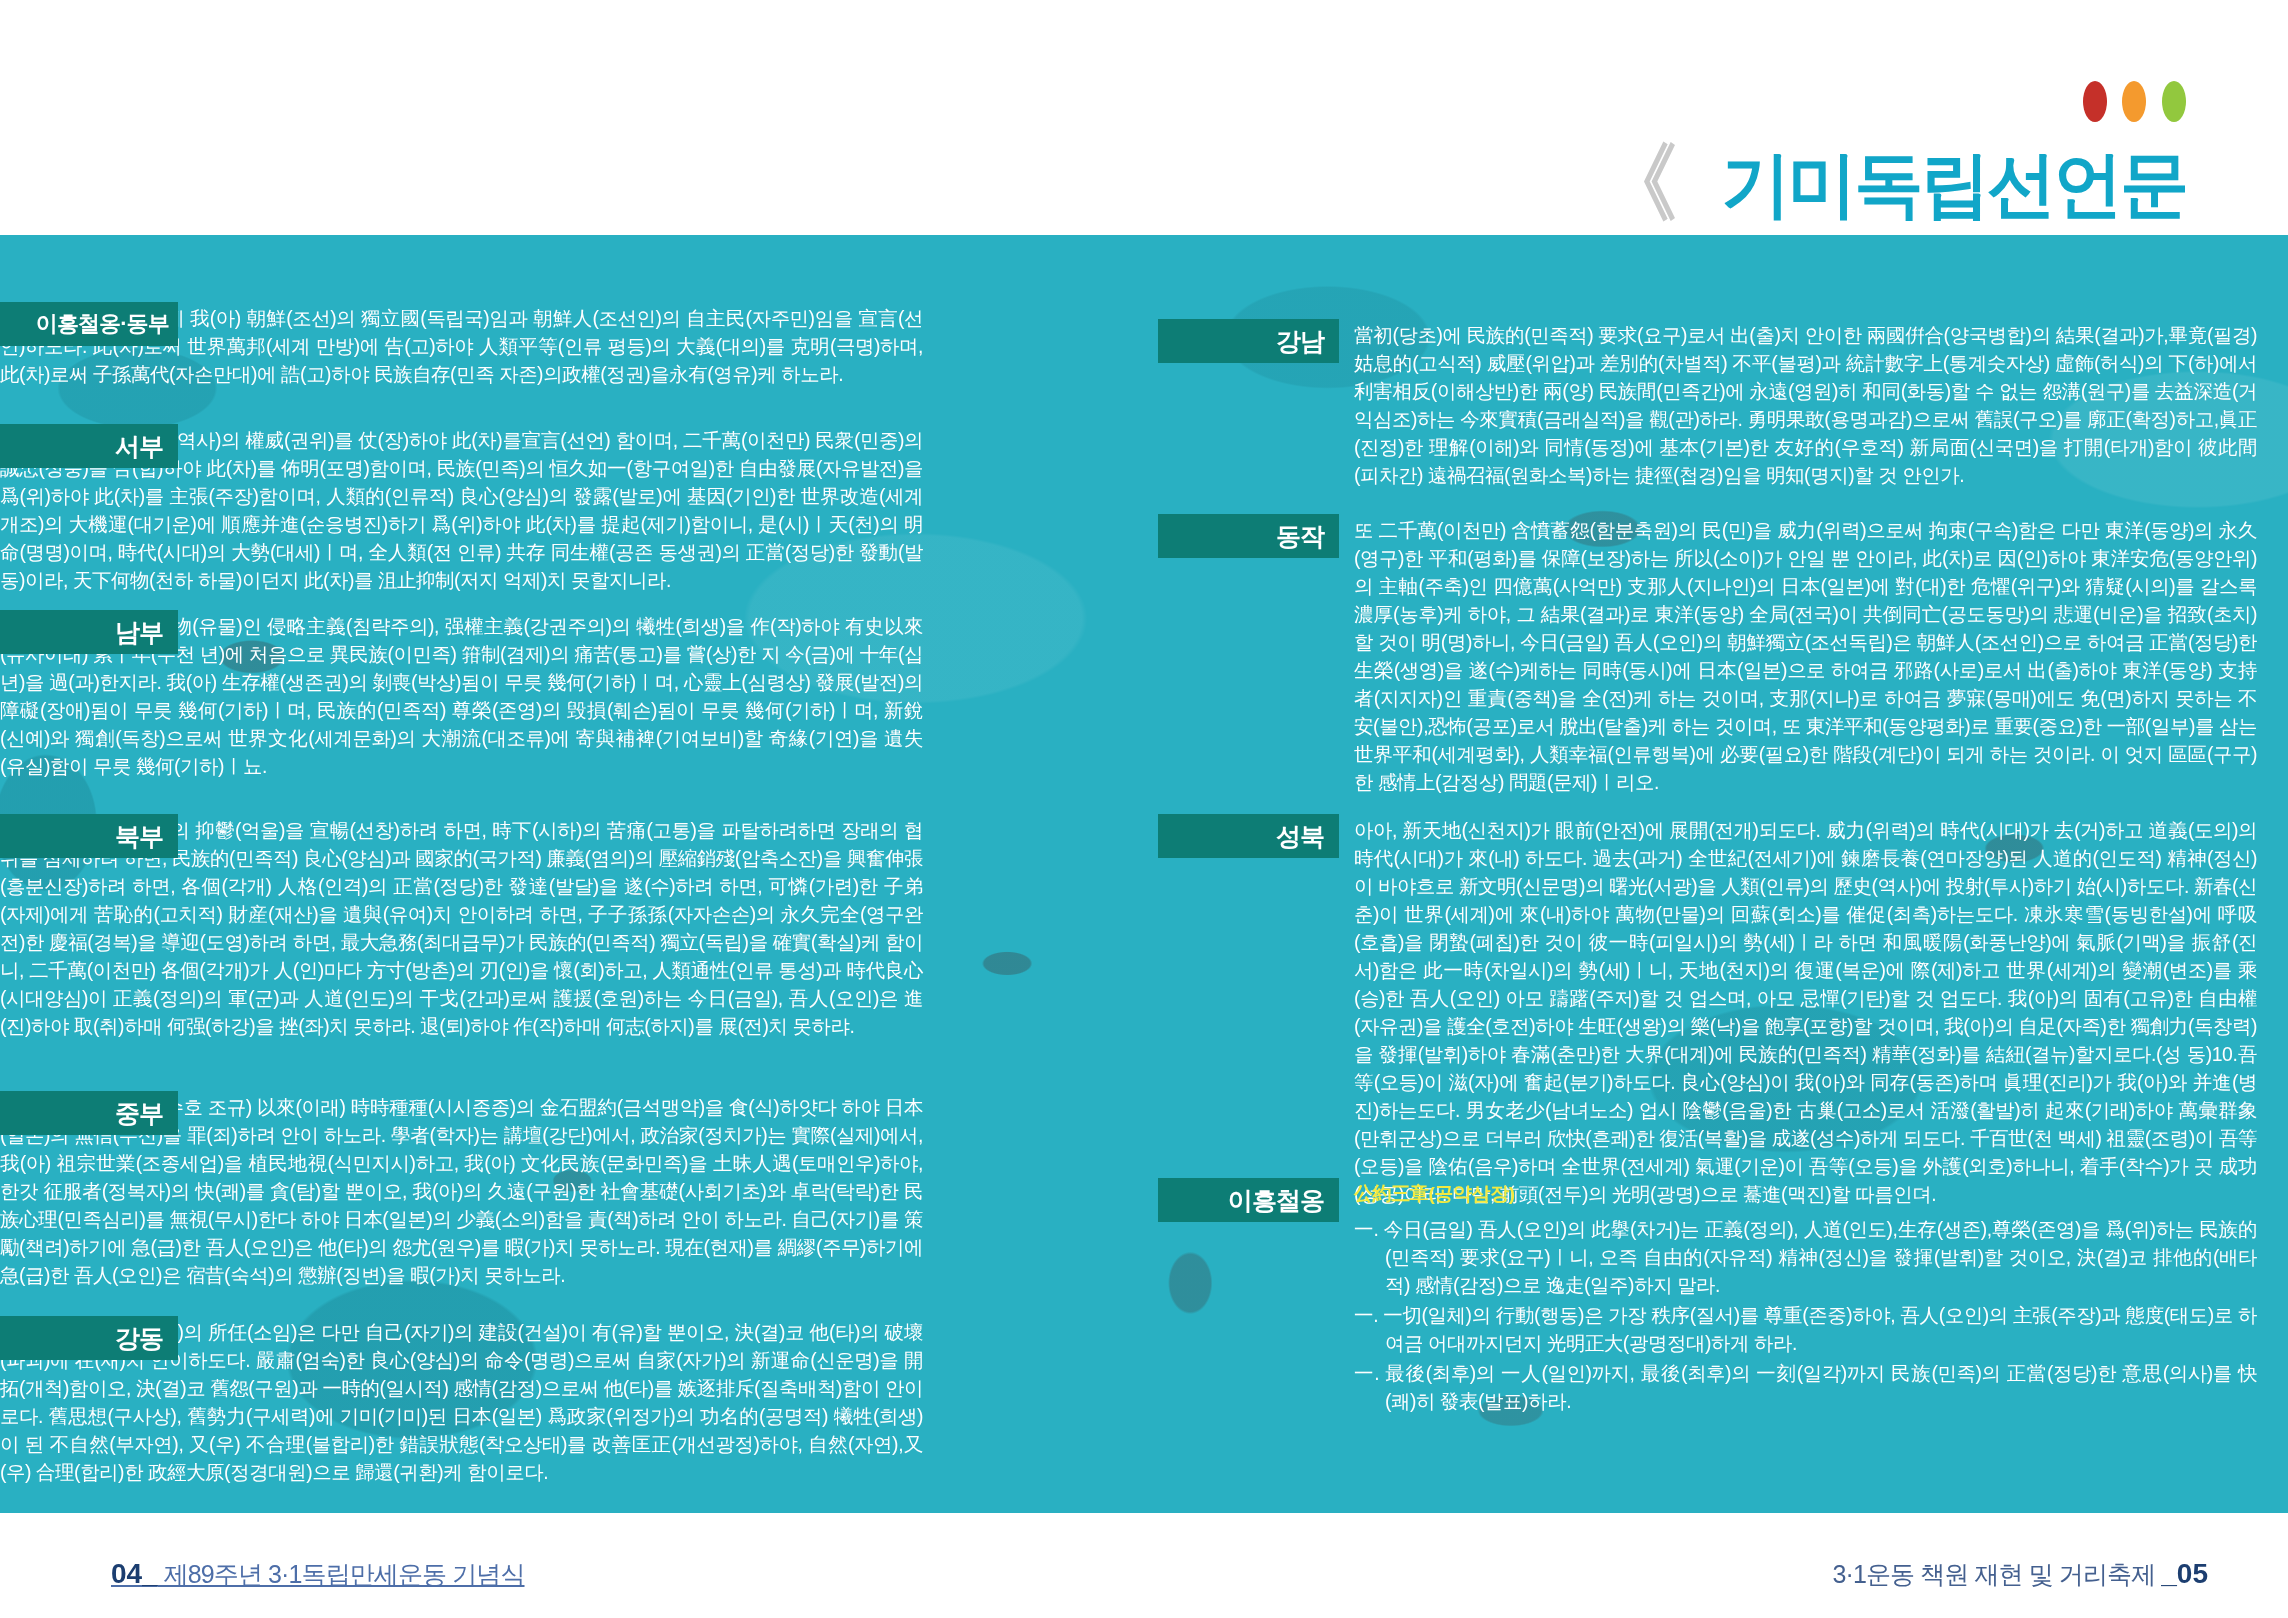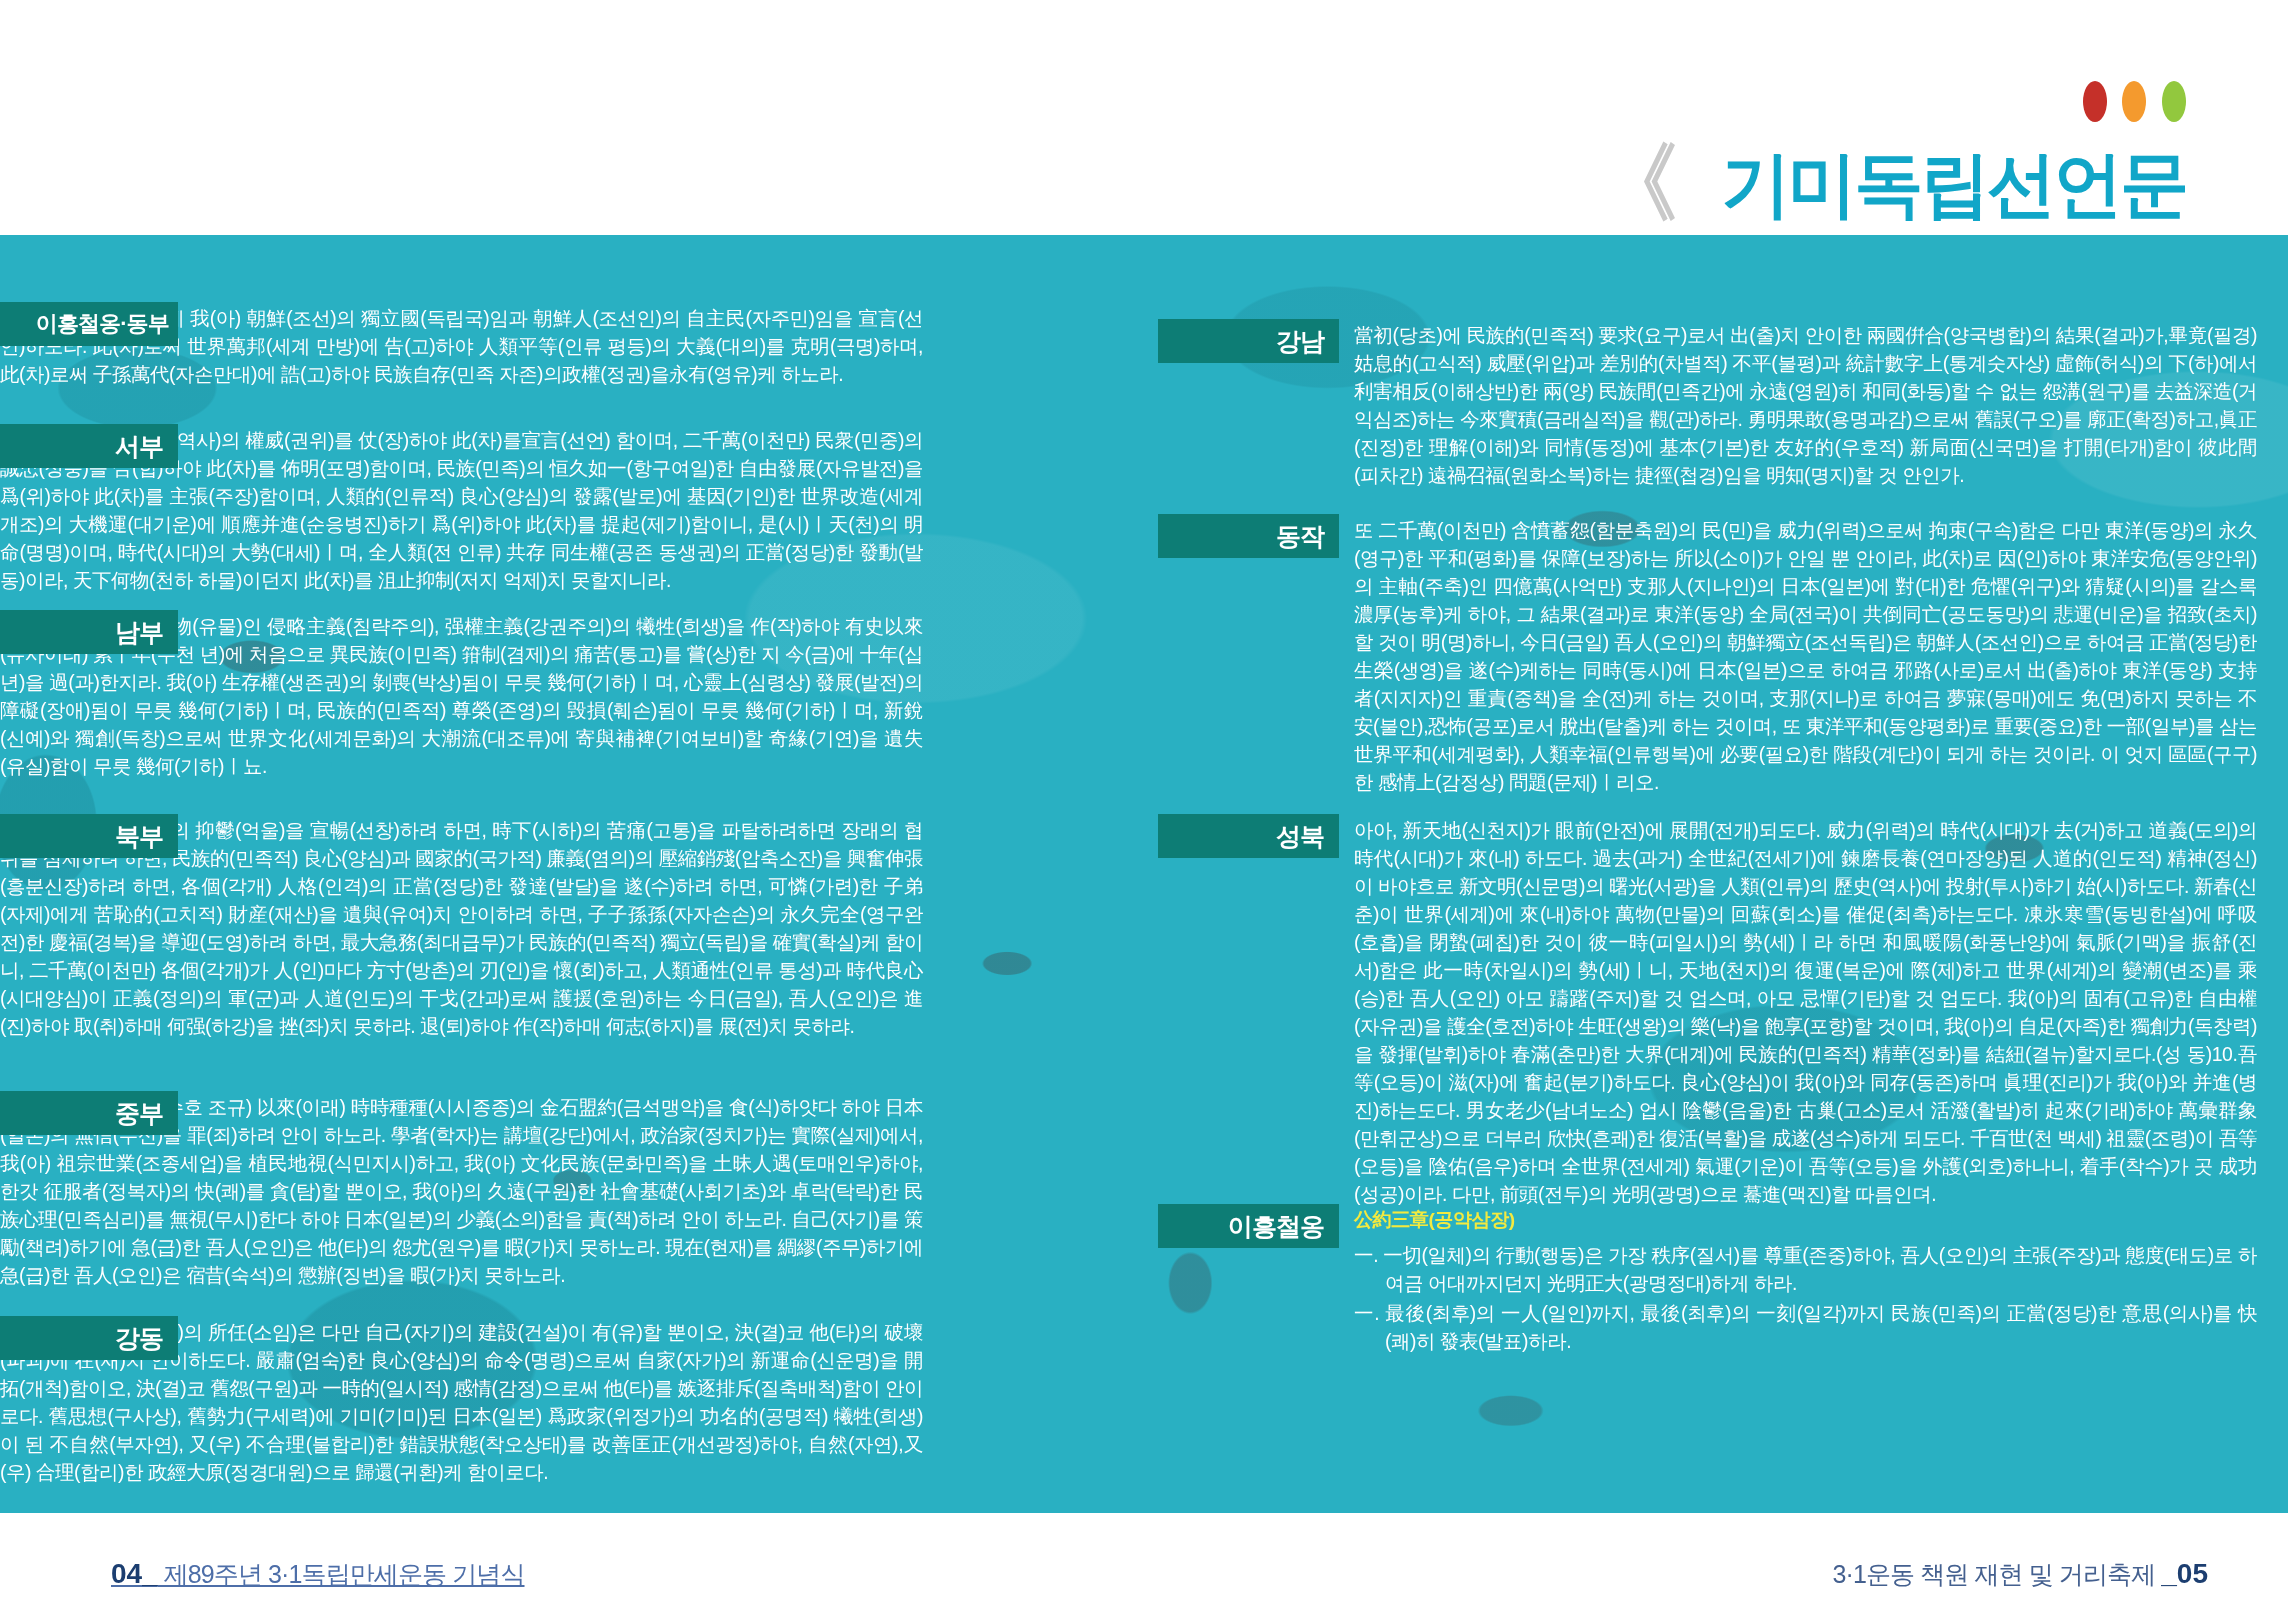--- a/index.html
+++ b/index.html
@@ -128,24 +128,25 @@
       <div class="txt">當初(당초)에 民族的(민족적) 要求(요구)로서 出(출)치 안이한 兩國倂合(양국병합)의 結果(결과)가,畢竟(필경) 姑息的(고식적) 威壓(위압)과 差別的(차별적) 不平(불평)과 統計數字上(통계숫자상) 虛飾(허식)의 下(하)에서 利害相反(이해상반)한 兩(양) 民族間(민족간)에 永遠(영원)히 和同(화동)할 수 없는 怨溝(원구)를 去益深造(거익심조)하는 今來實積(금래실적)을 觀(관)하라. 勇明果敢(용명과감)으로써 舊誤(구오)를 廓正(확정)하고,眞正(진정)한 理解(이해)와 同情(동정)에 基本(기본)한 友好的(우호적) 新局面(신국면)을 打開(타개)함이 彼此間(피차간) 遠禍召福(원화소복)하는 捷徑(첩경)임을 明知(명지)할 것 안인가.</div>
     </div>
     <div class="section sec-right" style="top:281px">
       <div class="label">동작</div>
       <div class="txt">또 二千萬(이천만) 含憤蓄怨(함분축원)의 民(민)을 威力(위력)으로써 拘束(구속)함은 다만 東洋(동양)의 永久(영구)한 平和(평화)를 保障(보장)하는 所以(소이)가 안일 뿐 안이라, 此(차)로 因(인)하야 東洋安危(동양안위)의 主軸(주축)인 四億萬(사억만) 支那人(지나인)의 日本(일본)에 對(대)한 危懼(위구)와 猜疑(시의)를 갈스록 濃厚(농후)케 하야, 그 結果(결과)로 東洋(동양) 全局(전국)이 共倒同亡(공도동망)의 悲運(비운)을 招致(초치)할 것이 明(명)하니, 今日(금일) 吾人(오인)의 朝鮮獨立(조선독립)은 朝鮮人(조선인)으로 하여금 正當(정당)한 生榮(생영)을 遂(수)케하는 同時(동시)에 日本(일본)으로 하여금 邪路(사로)로서 出(출)하야 東洋(동양) 支持者(지지자)인 重責(중책)을 全(전)케 하는 것이며, 支那(지나)로 하여금 夢寐(몽매)에도 免(면)하지 못하는 不安(불안),恐怖(공포)로서 脫出(탈출)케 하는 것이며, 또 東洋平和(동양평화)로 重要(중요)한 一部(일부)를 삼는 世界平和(세계평화), 人類幸福(인류행복)에 必要(필요)한 階段(계단)이 되게 하는 것이라. 이 엇지 區區(구구)한 感情上(감정상) 問題(문제)ㅣ리오.</div>
     </div>
     <div class="section sec-right" style="top:581px">
       <div class="label">성북</div>
       <div class="txt">아아, 新天地(신천지)가 眼前(안전)에 展開(전개)되도다. 威力(위력)의 時代(시대)가 去(거)하고 道義(도의)의 時代(시대)가 來(내) 하도다. 過去(과거) 全世紀(전세기)에 鍊磨長養(연마장양)된 人道的(인도적) 精神(정신)이 바야흐로 新文明(신문명)의 曙光(서광)을 人類(인류)의 歷史(역사)에 投射(투사)하기 始(시)하도다. 新春(신춘)이 世界(세계)에 來(내)하야 萬物(만물)의 回蘇(회소)를 催促(최촉)하는도다. 凍氷寒雪(동빙한설)에 呼吸(호흡)을 閉蟄(폐칩)한 것이 彼一時(피일시)의 勢(세)ㅣ라 하면 和風暖陽(화풍난양)에 氣脈(기맥)을 振舒(진서)함은 此一時(차일시)의 勢(세)ㅣ니, 天地(천지)의 復運(복운)에 際(제)하고 世界(세계)의 變潮(변조)를 乘(승)한 吾人(오인) 아모 躊躇(주저)할 것 업스며, 아모 忌憚(기탄)할 것 업도다. 我(아)의 固有(고유)한 自由權(자유권)을 護全(호전)하야 生旺(생왕)의 樂(낙)을 飽享(포향)할 것이며, 我(아)의 自足(자족)한 獨創力(독창력)을 發揮(발휘)하야 春滿(춘만)한 大界(대계)에 民族的(민족적) 精華(정화)를 結紐(결뉴)할지로다.(성 동)10.吾等(오등)이 滋(자)에 奮起(분기)하도다. 良心(양심)이 我(아)와 同存(동존)하며 眞理(진리)가 我(아)와 并進(병진)하는도다. 男女老少(남녀노소) 업시 陰鬱(음울)한 古巢(고소)로서 活潑(활발)히 起來(기래)하야 萬彙群象(만휘군상)으로 더부러 欣快(흔쾌)한 復活(복활)을 成遂(성수)하게 되도다. 千百世(천 백세) 祖靈(조령)이 吾等(오등)을 陰佑(음우)하며 全世界(전세계) 氣運(기운)이 吾等(오등)을 外護(외호)하나니, 着手(착수)가 곳 成功(성공)이라. 다만, 前頭(전두)의 光明(광명)으로 驀進(맥진)할 따름인뎌.</div>
     </div>
-    <div class="section sec-right" style="top:971px">
+    <div class="section sec-right" style="top:945px">
       <div class="label">이흥철옹</div>
       <div class="txt">
         <p id="pledge-heading">公約三章(공약삼장)</p>
+        <p class="pledge-item">一. 今日(금일) 吾人(오인)의 此擧(차거)는 正義(정의), 人道(인도),生存(생존),尊榮(존영)을 爲(위)하는 民族的(민족적) 要求(요구)ㅣ니, 오즉 自由的(자유적) 精神(정신)을 發揮(발휘)할 것이오, 決(결)코 排他的(배타적) 感情(감정)으로 逸走(일주)하지 말라.</p>
         <p class="pledge-item">一. 一切(일체)의 行動(행동)은 가장 秩序(질서)를 尊重(존중)하야, 吾人(오인)의 主張(주장)과 態度(태도)로 하여금 어대까지던지 光明正大(광명정대)하게 하라.</p>
         <p class="pledge-item">一. 最後(최후)의 一人(일인)까지, 最後(최후)의 一刻(일각)까지 民族(민족)의 正當(정당)한 意思(의사)를 快(쾌)히 發表(발표)하라.</p>
       </div>
     </div>
   </div>
 
   <div id="footer">
     <div id="footer-left"><b>04_</b><span> 제89주년 3·1독립만세운동 기념식</span></div>
     <div id="footer-right"><span>3·1운동 책원 재현 및 거리축제 </span><b>_05</b></div>
   </div>

